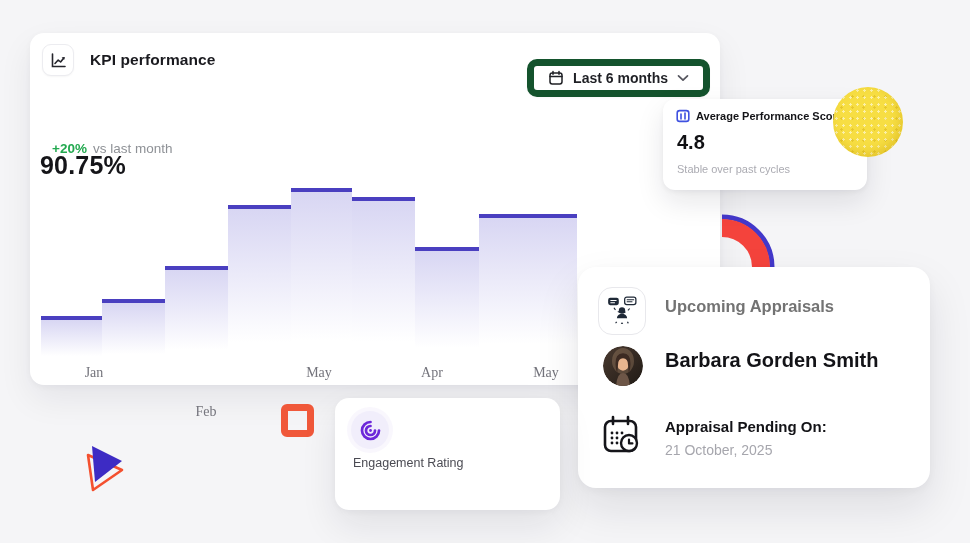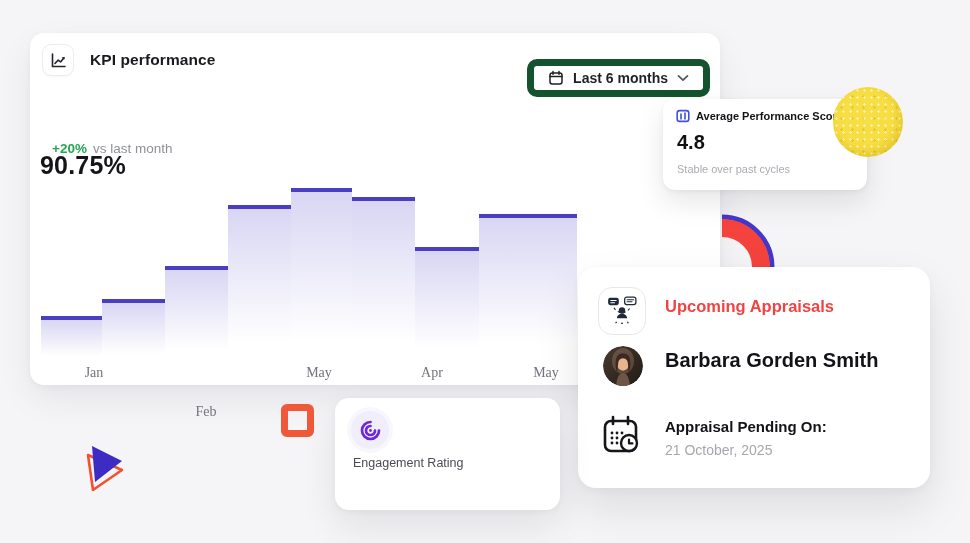--- a/index.html
+++ b/index.html
@@ -92,21 +92,21 @@
   .appraisal-card {
     position:absolute; left:578px; top:267px; width:352px; height:221px;
     background:#fff; border-radius:18px; z-index:7;
     box-shadow:0 20px 44px rgba(20,20,43,.10), 0 3px 8px rgba(20,20,43,.04);
   }
   .appr-iconbox {
     position:absolute; left:20px; top:20px; width:48px; height:48px;
     border:1px solid #e8e8ec; border-radius:14px; background:#fff;
     display:flex; align-items:center; justify-content:center;
   }
-  .appr-title { position:absolute; left:87px; top:30px; font-size:16.5px; font-weight:700; color:#ef4444; }
+  .appr-title { position:absolute; left:87px; top:30px; font-size:16.5px; font-weight:700; color:#737373; }
   .appr-avatar { position:absolute; left:25px; top:79px; width:40px; height:40px; border-radius:50%; overflow:hidden; }
   .appr-name { position:absolute; left:87px; top:82px; font-size:20px; font-weight:700; color:#131317; }
   .appr-dept { position:absolute; left:87px; top:105px; font-size:14.5px; color:#a6a6ad; }
   .appr-calicon { position:absolute; left:24px; top:148px; }
   .appr-pending { position:absolute; left:87px; top:151px; font-size:15px; font-weight:700; color:#131317; }
   .appr-date { position:absolute; left:87px; top:175px; font-size:14px; color:#a6a6ad; }
 
   
   .engagement-card {
     position:absolute; left:335px; top:398px; width:225px; height:112px;

